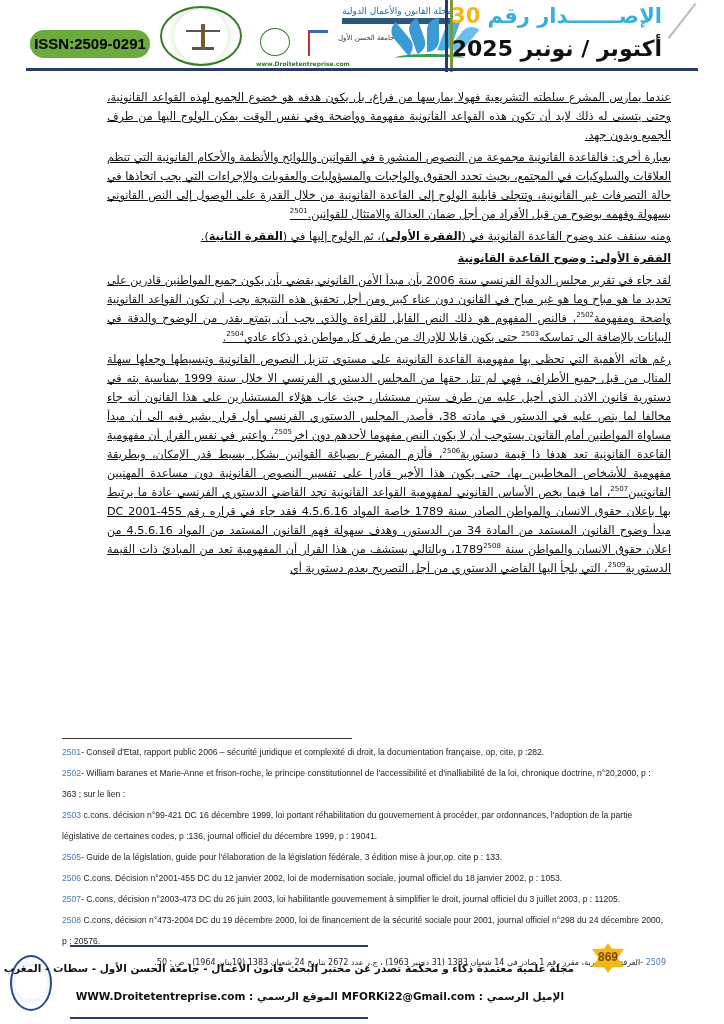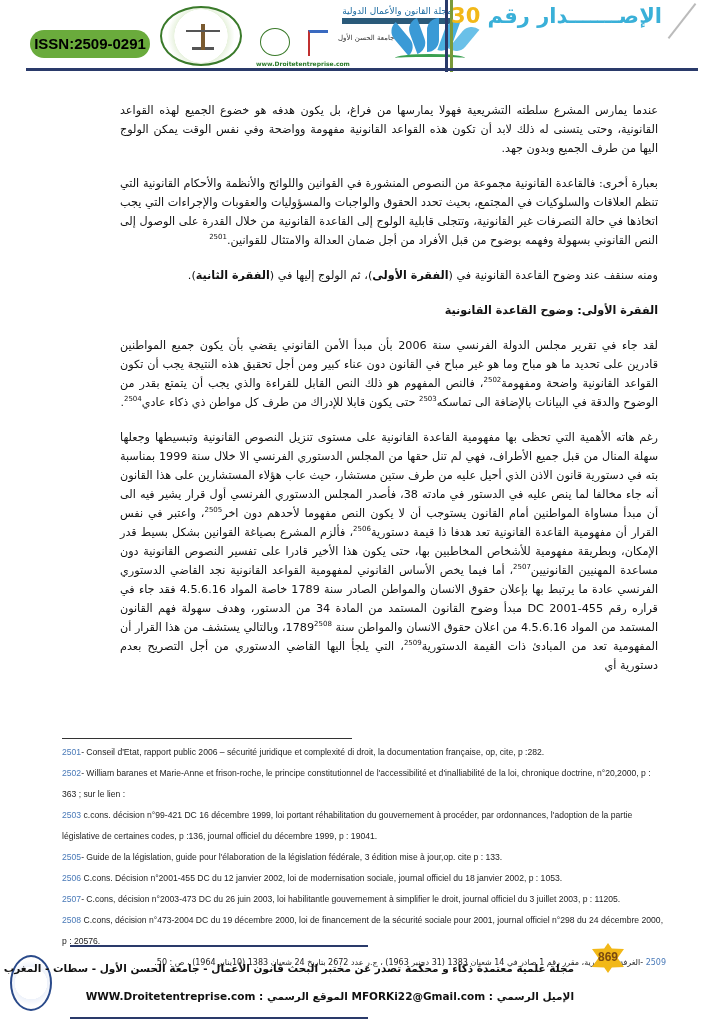--- a/index.html
+++ b/index.html
@@ -32,42 +32,42 @@
   .issue-line { position: absolute; right: 62px; top: 4px; direction: rtl; font-size: 21px; font-weight: bold; color: #3ab0d8; white-space: nowrap; }
   .issue-line .num { color: #f2b818; }
   .date-line { position: absolute; right: 62px; top: 36px; direction: rtl; font-size: 22px; font-weight: bold; color: #111; white-space: nowrap; }
   .diag { position: absolute; right: 20px; top: 20px; width: 44px; height: 2px; background: #bbb; transform: rotate(-52deg); }
 
   .hrule { position: absolute; left: 26px; top: 68px; width: 672px; height: 3px; background: #2a3a6a; }
 
   
   .body { position: absolute; left: 104px; right: 50px; top: 85px; direction: rtl; text-align: justify;
           font-family: "DejaVu Sans", sans-serif; font-size: 11.2px; line-height: 19px; color: #111; }
-  .body p { margin: 16px; }
+  .body p { margin: 3px; text-decoration: underline; }
   .body .bold { font-weight: bold; }
   sup { font-size: 7px; line-height: 0; }
 
   
   .fn-rule { position: absolute; left: 62px; top: 738px; width: 290px; height: 1px; background: #333; }
 
   .footnotes { position: absolute; left: 62px; right: 58px; top: 742px; font-family: "Liberation Sans", sans-serif; font-size: 8.6px; line-height: 21px; color: #222; }
   .footnotes .fn { direction: ltr; }
   .footnotes .n { color: #4a7ab8; }
   .footnotes a { color: #1a5ac0; text-decoration: underline; }
   .footnotes .ar { direction: rtl; text-align: right; font-family: "DejaVu Sans", sans-serif; font-size: 8px; }
 
   
   .badge { position: absolute; left: 586px; top: 943px; width: 44px; height: 30px; }
   .badge .star { position: absolute; left: 6px; top: 0; width: 32px; height: 30px; background: #f2b818;
                  clip-path: polygon(50% 0, 62% 18%, 100% 20%, 80% 50%, 100% 80%, 62% 82%, 50% 100%, 38% 82%, 0 80%, 20% 50%, 0 20%, 38% 18%); }
   .badge .pnum { position: absolute; left: 0; top: 7px; width: 44px; text-align: center; font-size: 12px; font-weight: bold; color: #7a4a10; font-family: "Liberation Sans", sans-serif; }
   .frule1 { position: absolute; left: 70px; top: 945px; width: 298px; height: 2px; background: #2a3a6a; }
   .frule2 { position: absolute; left: 70px; top: 1017px; width: 298px; height: 2px; background: #2a3a6a; }
   .footer-line1 { position: absolute; right: 150px; top: 962px; direction: rtl; font-size: 10.5px; font-weight: bold; color: #111; white-space: nowrap; }
-  .footer-line2 { position: absolute; right: 150px; top: 990px; direction: rtl; font-size: 10.5px; font-weight: bold; color: #111; white-space: nowrap; }
+  .footer-line2 { position: absolute; right: 160px; top: 990px; direction: rtl; font-size: 10.5px; font-weight: bold; color: #111; white-space: nowrap; }
   .footer-seal { position: absolute; left: 10px; top: 955px; width: 42px; height: 56px; border-radius: 50%; border: 2px solid #2a4a8a;
                  background: radial-gradient(circle, #fff 50%, #eef2fa 51%, #fff 72%); }
 </style>
 </head>
 <body>
 
 <div class="header">
   <div class="issn">ISSN:2509-0291</div>
   <div class="seal">
     <div class="scale"></div>
@@ -87,20 +87,21 @@
     <div class="leaf" style="left:42px; transform: rotate(20deg); background:#4ab0e0;"></div>
     <div class="leaf" style="left:52px; transform: rotate(40deg); background:#6ac0e8;"></div>
     <div class="base"></div>
   </div>
   <div class="vbar1"></div>
   <div class="vbar2"></div>
   <div class="issue-line">
     <span>الإصـــــــدار رقم</span>
     <span class="num">30</span>
   </div>
+  <div class="date-line">أكتوبر / نونبر 2025</div>
   <div class="diag"></div>
   <div class="hrule"></div>
 </div>
 
 <div class="body">
   <p>عندما يمارس المشرع سلطته التشريعية فهولا يمارسها من فراغ، بل يكون هدفه هو خضوع الجميع لهذه القواعد القانونية، وحتى يتسنى له ذلك لابد أن تكون هذه القواعد القانونية مفهومة وواضحة وفي نفس الوقت يمكن الولوج اليها من طرف الجميع وبدون جهد.</p>
   <p>
     <span>بعبارة أخرى: فالقاعدة القانونية مجموعة من النصوص المنشورة في القوانين واللوائح والأنظمة والأحكام القانونية التي تنظم العلاقات والسلوكيات في المجتمع، بحيث تحدد الحقوق والواجبات والمسؤوليات والعقوبات والإجراءات التي يجب اتخاذها في حالة التصرفات غير القانونية، وتتجلى قابلية الولوج إلى القاعدة القانونية من خلال القدرة على الوصول إلى النص القانوني بسهولة وفهمه بوضوح من قبل الأفراد من أجل ضمان العدالة والامتثال للقوانين.</span><sup>2501</sup>
   </p>
   <p>

